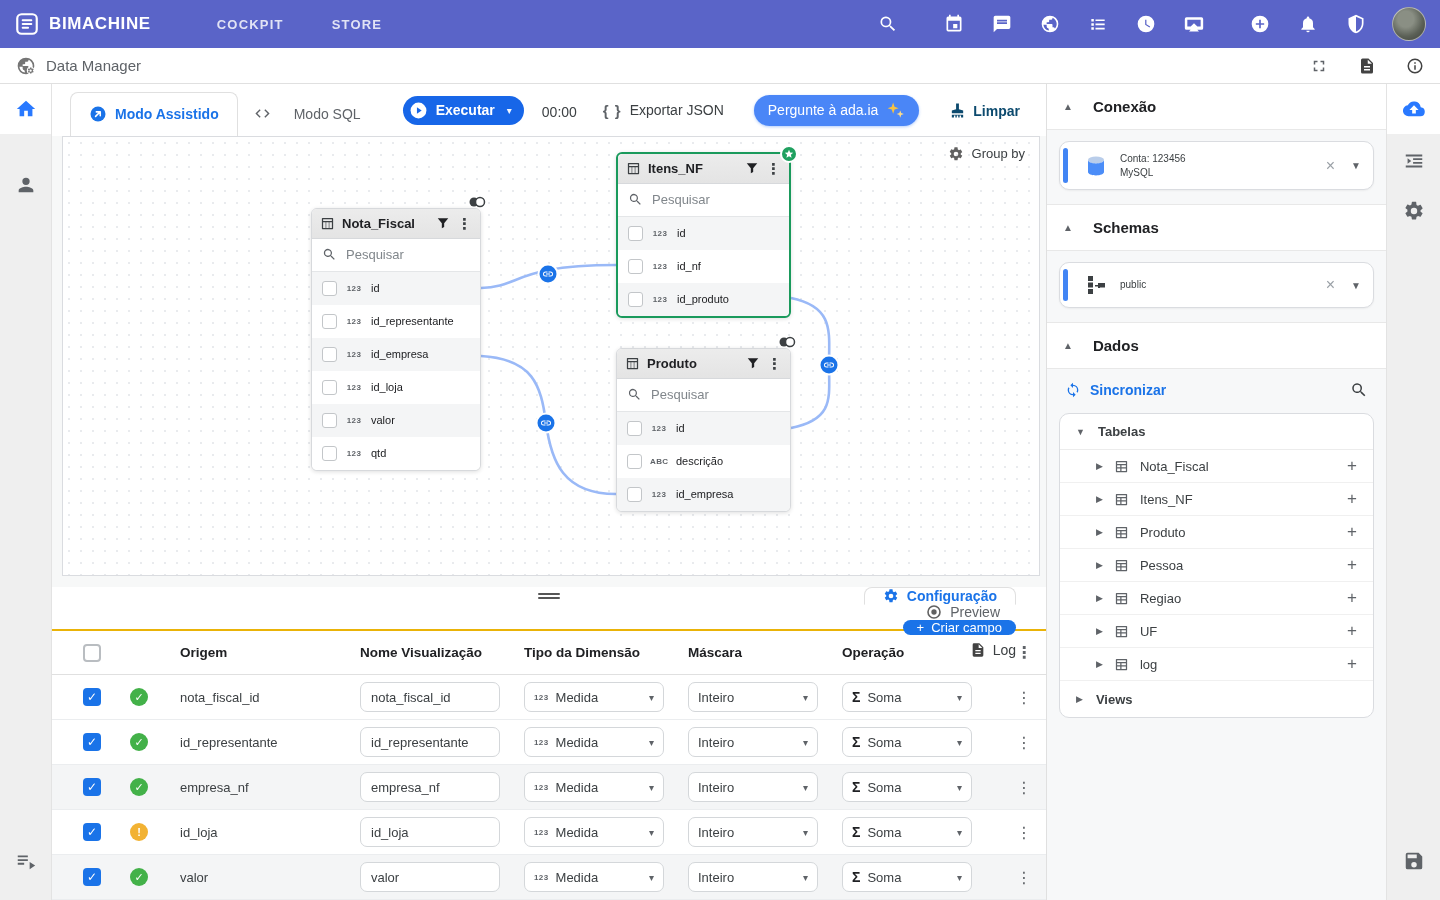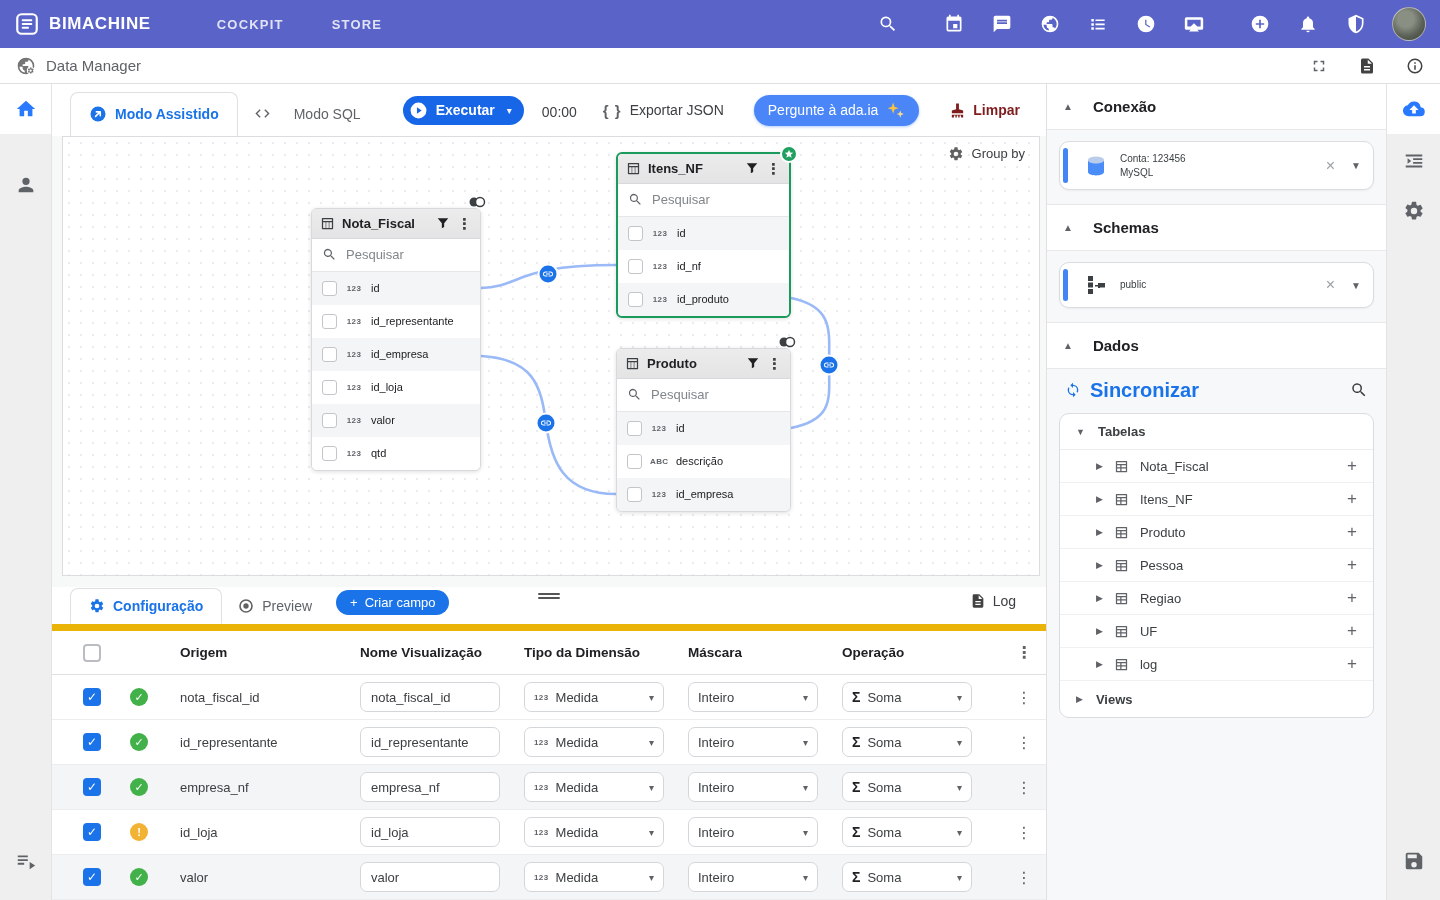--- a/index.html
+++ b/index.html
@@ -43,21 +43,21 @@
   .tab-assist { display:flex; align-items:center; gap:8px; height:44px; padding:0 18px; border:1px solid #e0e0e0; border-bottom:none; border-radius:8px 8px 0 0; color:#1a73e8; font-size:14px; font-weight:bold; background:#fff; cursor:pointer; }
   .tab-sql { display:flex; align-items:center; gap:23px; height:44px; padding:0 16px; color:#5f6368; font-size:14px; cursor:pointer; }
   .tab-sql svg { width:17px; height:17px; }
   .btn-exec { display:flex; align-items:center; gap:8px; height:29px; margin:0 0 11px 26px; padding:0 12px 0 6px; border-radius:15px; background:#1766e8; color:#fff; font-size:14px; font-weight:bold; cursor:pointer; }
   .btn-exec .caret { font-size:10px; margin-left:4px; opacity:.95; }
   .timer { font-size:14px; color:#3c4043; margin:0 16px 16px 18px; }
   .tb-right { margin-left:auto; display:flex; align-items:center; gap:30px; margin-bottom:10px; }
   .export-json { display:flex; align-items:center; gap:8px; font-size:14px; color:#3c4043; cursor:pointer; }
   .export-json b { color:#5f6368; font-size:15px; font-weight:bold; letter-spacing:1px; }
   .btn-ada { display:flex; align-items:center; gap:8px; height:31px; padding:0 14px; border-radius:16px; background:#4a86f7; color:#fff; font-size:14px; cursor:pointer; box-shadow:0 1px 3px rgba(66,133,244,.4); }
-  .btn-limpar { display:flex; align-items:center; gap:7px; color:#7f1d1d; font-size:14px; font-weight:bold; cursor:pointer; }
+  .btn-limpar { display:flex; align-items:flex-end; gap:7px; color:#0c4a6e; font-size:14px; font-weight:bold; cursor:pointer; }
   .btn-limpar svg { width:17px; height:17px; }
 
   
   .canvas { position:relative; margin:0 6px 0 10px; width:978px; height:441px; background:#fff;
             background-image:radial-gradient(#e9ebee 1px, transparent 1.3px); background-size:12px 12px;
             border:1px solid #dadce0; }
   .groupby { position:absolute; top:9px; right:14px; display:flex; align-items:center; gap:8px; font-size:13px; color:#3c4043; cursor:pointer; }
   .groupby svg { width:16px; height:16px; color:#616161; }
   .connectors { position:absolute; inset:0; width:978px; height:441px; pointer-events:none; }
 
@@ -81,21 +81,21 @@
   .dbt-field { font-size:11px; color:#202124; }
   .badge-star { position:absolute; top:-9px; right:-9px; width:18px; height:18px; border-radius:50%; background:#1fa05f; border:2px solid #fff; display:flex; align-items:center; justify-content:center; }
   .badge-star svg { width:10px; height:10px; color:#fff; }
   .overlap-ic { position:absolute; top:-13px; right:-6px; width:18px; height:12px; }
 
   
   .gapstrip { height:11px; position:relative; }
   .bottom-panel { flex:1; background:#fff; position:relative; }
   .handle { position:absolute; top:4px; left:50%; transform:translateX(-50%); width:22px; cursor:row-resize; }
   .handle i { display:block; height:2px; background:#555; margin:2px 0; border-radius:1px; }
-  .bp-tabs { height:44px; display:flex; align-items:center; padding:0 30px 0 18px; border-bottom:7px solid #eab308; }
+  .bp-tabs { height:44px; display:flex; align-items:flex-end; padding:0 30px 0 18px; border-bottom:2px solid #eab308;flex-direction:column; }
   .tab-config { display:flex; align-items:center; gap:8px; height:36px; padding:0 18px; border:1px solid #e0e0e0; border-bottom:1px solid #fff; margin-bottom:-1px; border-radius:8px 8px 0 0; color:#1a73e8; font-size:14px; font-weight:bold; background:#fff; cursor:pointer; z-index:2; }
   .tab-config svg { width:16px; height:16px; }
   .tab-preview { display:flex; align-items:center; gap:8px; height:36px; padding:0 16px; color:#5f6368; font-size:14px; cursor:pointer; }
   .tab-preview svg { width:16px; height:16px; color:#616161; }
   .btn-criar { display:flex; align-items:center; gap:7px; height:25px; padding:0 14px; margin:0 0 7px 8px; border-radius:13px; background:#1a73e8; color:#fff; font-size:13px; cursor:pointer; }
   .bp-log { margin-left:auto; display:flex; align-items:center; gap:7px; color:#3c4043; font-size:14px; margin-bottom:10px; cursor:pointer; }
   .bp-log svg { width:16px; height:16px; color:#424242; }
 
   .cfg-grid { display:grid; grid-template-columns:31px 18px 29px 18px 32px 180px 140px 24px 140px 24px 130px 24px 130px 1fr 44px; align-items:center; }
   .cfg-head { height:44px; border-bottom:1px solid #e0e0e0; font-size:13.5px; font-weight:bold; color:#202124; }
@@ -124,21 +124,21 @@
   .sec-head .t { font-size:15px; font-weight:bold; color:#202124; }
   .sec-body { padding:11px 12px 14px; border-bottom:1px solid #e8e8e8; }
   .conn-card { position:relative; background:#fff; border:1px solid #dadce0; border-radius:10px; padding:10px 12px 10px 24px; display:flex; align-items:center; gap:12px; box-shadow:0 1px 2px rgba(0,0,0,.05); }
   .conn-card::before { content:""; position:absolute; left:3px; top:6px; bottom:6px; width:5px; border-radius:3px; background:#4285f4; }
   .conn-card svg { width:24px; height:24px; }
   .conn-txt { font-size:10px; color:#3c4043; line-height:1.35; flex:1; }
   .conn-acts { display:flex; align-items:center; gap:16px; }
   .x-ic { color:#9aa0a6; font-size:16px; cursor:pointer; }
   .dd-ic { color:#5f6368; font-size:10px; cursor:pointer; }
   .sync-row { height:42px; display:flex; align-items:center; padding:0 18px; gap:9px; }
-  .sync-row .lnk { color:#1a73e8; font-size:20px; font-weight:bold; cursor:pointer; }
+  .sync-row .lnk { color:#1a73e8; font-size:14px; font-weight:bold; cursor:pointer; }
   .sync-row svg.s { width:16px; height:16px; color:#1a73e8; cursor:pointer; }
   .sync-row svg.mag { width:18px; height:18px; color:#3c4043; margin-left:auto; cursor:pointer; }
   .tree-card { margin:2px 12px 0; background:#fff; border:1px solid #dadce0; border-radius:10px; overflow:hidden; }
   .tree-root { height:36px; display:flex; align-items:center; gap:13px; padding:0 16px; font-size:13px; font-weight:bold; color:#3c4043; border-bottom:1px solid #ececec; cursor:pointer; }
   .tree-root .car, .tree-item .car, .tree-views .car { font-size:9px; color:#5f6368; }
   .tree-item { height:33px; display:flex; align-items:center; gap:11px; padding:0 16px 0 36px; border-bottom:1px solid #f0f0f0; cursor:pointer; }
   .tree-item svg { width:15px; height:15px; color:#5f6368; }
   .tree-item .lbl { font-size:13px; color:#3c4043; }
   .tree-item .plus { margin-left:auto; font-size:17px; color:#5f6368; cursor:pointer; }
   .tree-views { height:36px; display:flex; align-items:center; gap:13px; padding:0 16px; font-size:13px; font-weight:bold; color:#3c4043; cursor:pointer; }

